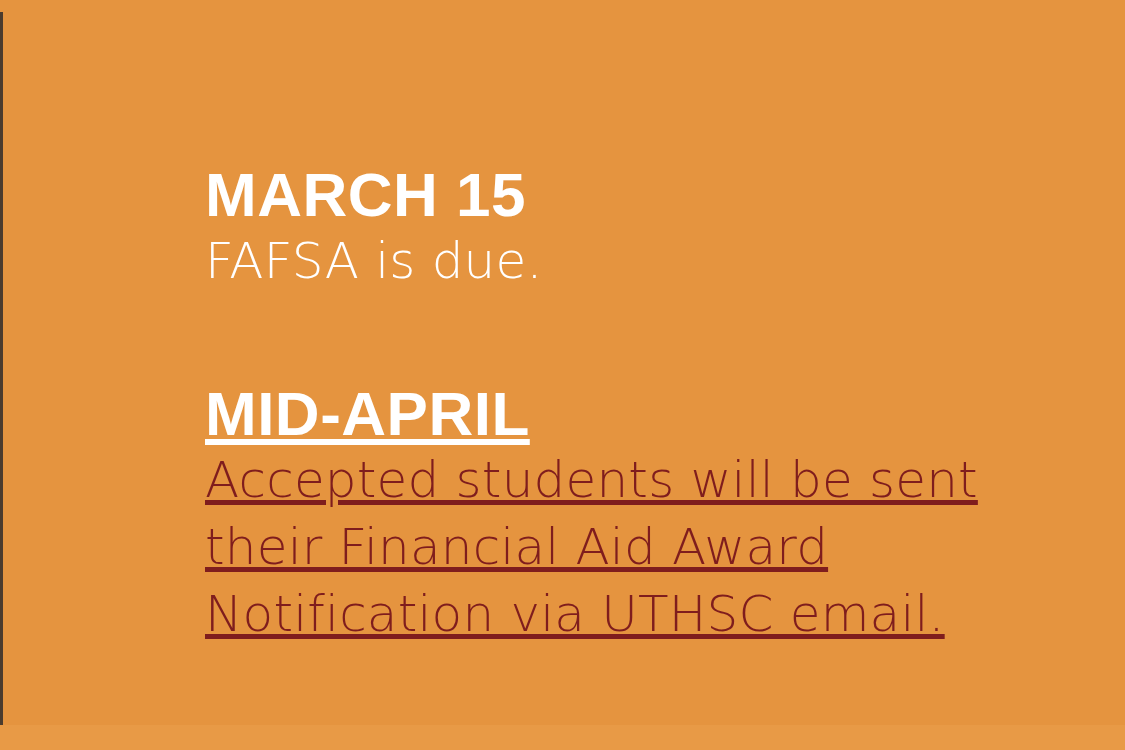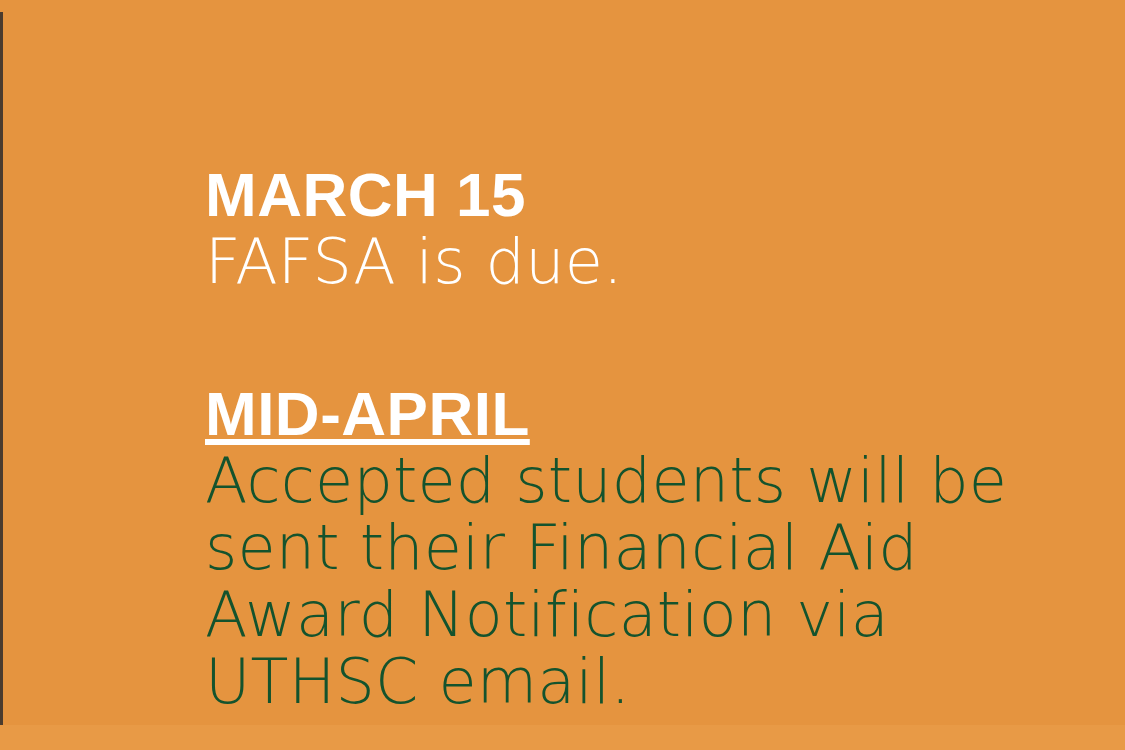--- a/index.html
+++ b/index.html
@@ -64,21 +64,21 @@
     line-height: 66px;
     letter-spacing: 0.5px;
     text-transform: uppercase;
     white-space: nowrap;
   }
 
   .body-text {
     margin: 0;
     color: #FFFFFF;
     font-weight: 300;
-    font-size: 62px;
+    font-size: 50px;
     line-height: 67px;
     letter-spacing: 0.2px;
   }
 
   
   .body-text {
     font-family: "DejaVu Sans", "Liberation Sans", sans-serif;
     font-stretch: normal;
   }
   .eyebrow {
@@ -94,20 +94,20 @@
 
   <div class="content">
 
     <div class="block">
       <h2 class="eyebrow" style="color: rgb(255, 255, 255);">MARCH 15</h2>
       <p class="body-text" style="color: rgb(255, 255, 255);">FAFSA is due.</p>
     </div>
 
     <div class="block">
       <h2 class="eyebrow" style="color: rgb(255, 255, 255); text-decoration: underline;">MID-APRIL</h2>
-      <p class="body-text" style="color: #14532d;">Accepted students will be sent their Financial Aid Award Notification via UTHSC email.</p>
+      <p class="body-text" style="color: #7f1d1d; text-decoration: underline;">Accepted students will be sent their Financial Aid Award Notification via UTHSC email.</p>
     </div>
 
   </div>
 
   <div class="bottom-band" style="background: rgb(232, 154, 70);"></div>
 
 </div>
 
 </body></html>

